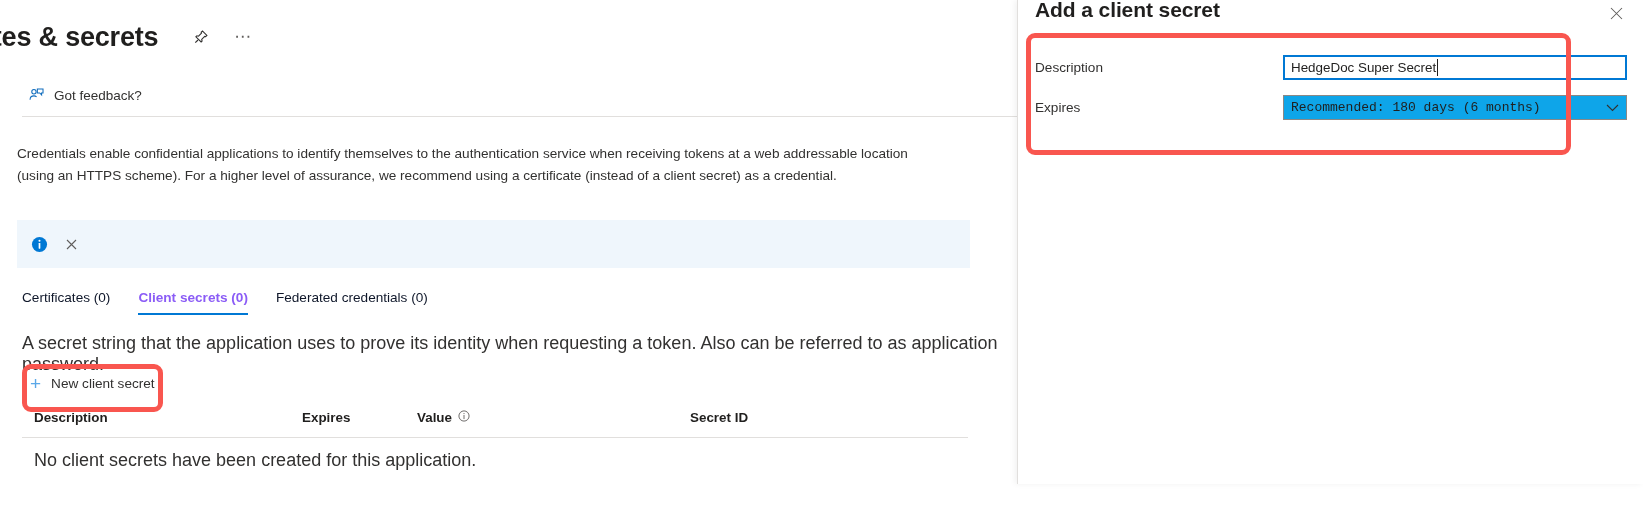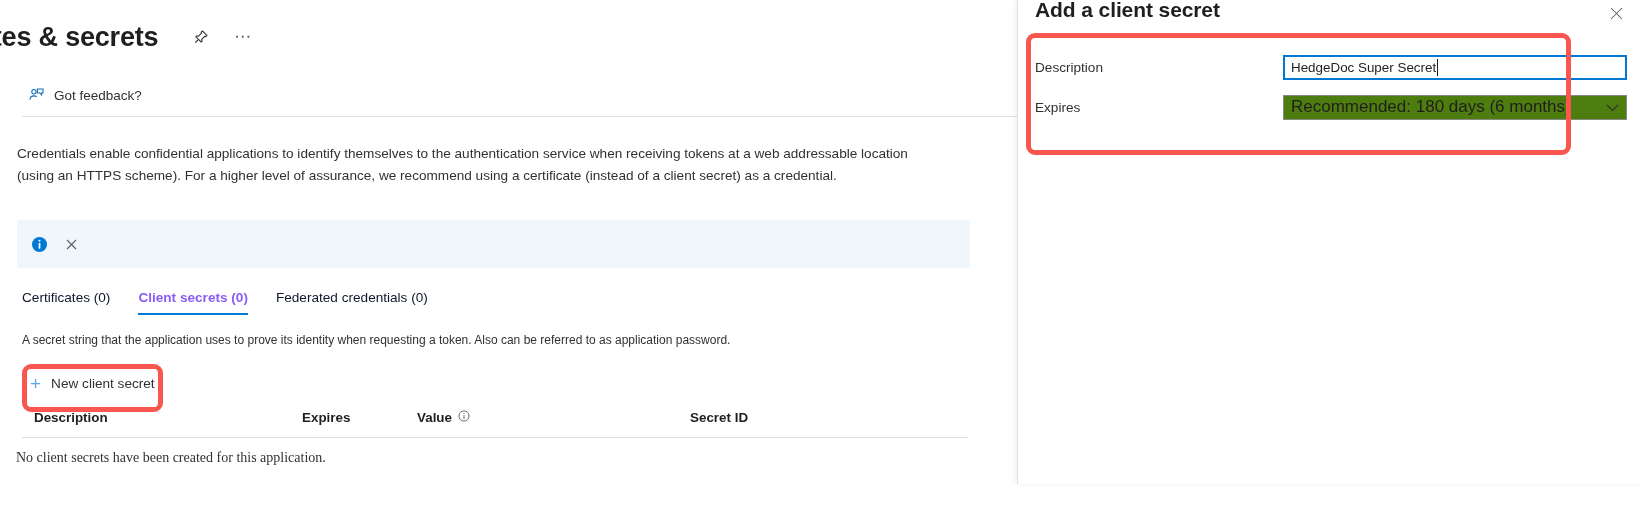--- a/index.html
+++ b/index.html
@@ -165,21 +165,21 @@
     right: 14px;
     bottom: 0;
     height: 2px;
     background: #0078d4;
   }
 
   .tab-desc {
     position: absolute;
     left: 22px;
     top: 333px;
-    font-size: 12px;
+    font-size: 18px;
     color: #323130;
   }
 
   .new-secret-btn {
     position: absolute;
     left: 30px;
     top: 374px;
     display: flex;
     align-items: center;
     gap: 10px;
@@ -220,25 +220,24 @@
     position: absolute;
     left: 22px;
     top: 437px;
     width: 946px;
     height: 1px;
     background: #e1dfdd;
   }
 
   .empty-text {
     position: absolute;
-    left: 16px;
+    left: 34px;
     top: 450px;
-    font-size: 14px;
-    color: #323130;
-    font-family: Liberation Serif, serif;
+    font-size: 18px;
+    color: #323130;
   }
 
   
   .panel {
     position: absolute;
     right: 0; top: 0;
     width: 626px;
     height: 484px;
     background: #ffffff;
     border-left: 1px solid #e1dfdd;
@@ -320,27 +319,28 @@
   .select-wrap {
     position: relative;
     flex: 1 1 auto;
     height: 25px;
   }
   .select-box {
     position: absolute;
     inset: 0;
     box-sizing: border-box;
     border: 1px solid #8a8886;
-    background: #4d7c0f;
+    background: #0ea5e9;
     display: flex;
     align-items: center;
     padding: 0 28px 0 7px;
-    font-size: 17px;
+    font-size: 13px;
     color: #201f1e;
     cursor: pointer;
+    font-family: Liberation Mono, monospace;
   }
   .select-chevron {
     position: absolute;
     right: 8px;
     top: 50%;
     transform: translateY(-50%);
     color: #323130;
     pointer-events: none;
   }
 

